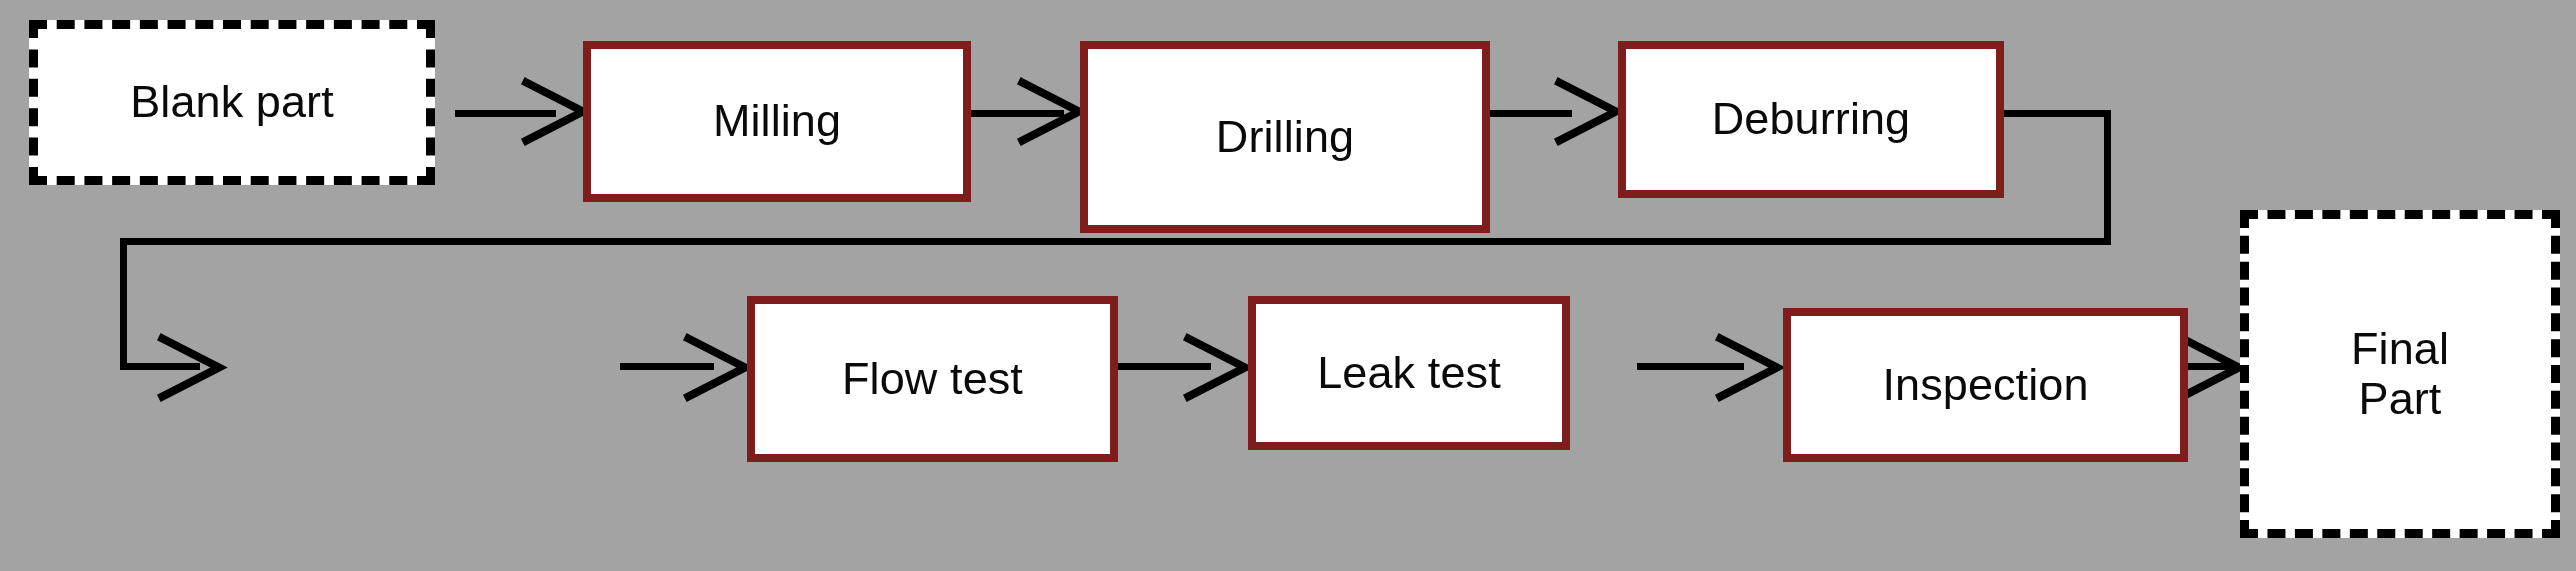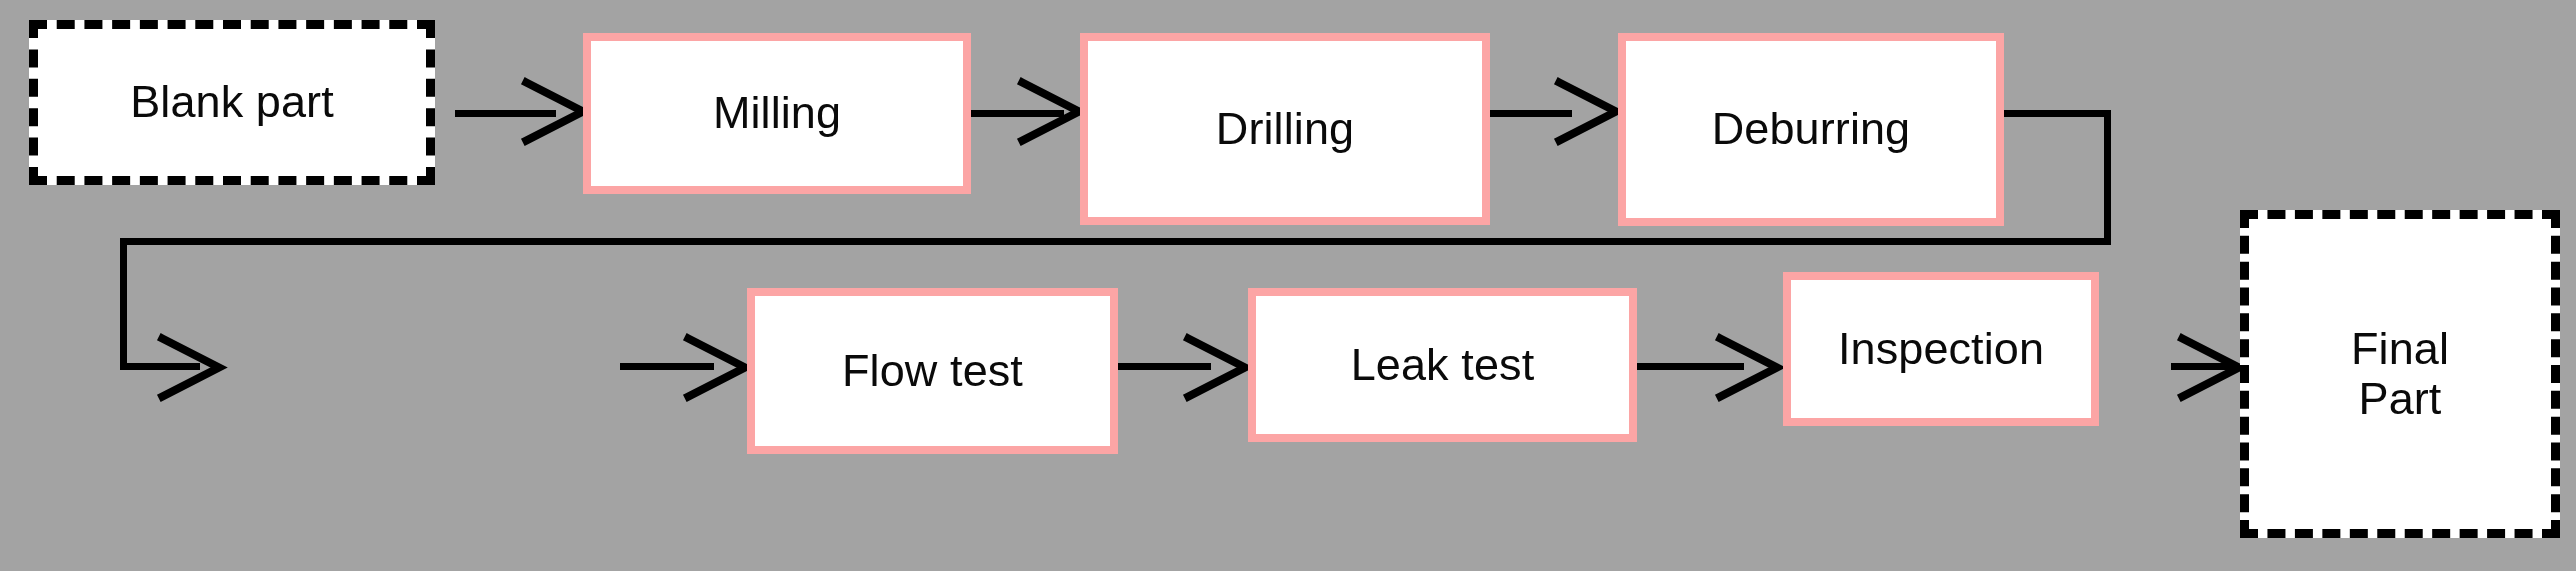--- a/index.html
+++ b/index.html
@@ -23,21 +23,22 @@
     background: #ffffff;
     display: flex;
     align-items: center;
     justify-content: center;
     text-align: center;
     color: #0a0a0a;
     line-height: 1.12;
     z-index: 4;
   }
   .node.solid {
-    border: 8px solid #fca5a5;
+    border: 8px solid #7f1d1d;
+    margin-top: 8px;
   }
   .node.dashed {
     border: 9.4px dashed #000000;
   }
   .node .label {
     font-size: 45px;
     letter-spacing: 0.1px;
     white-space: pre-line;
     display: block;
   }
@@ -66,34 +67,34 @@
   </div>
 
   <div class="node solid" style="left:583px; top:33px; width:388px; height:161px;">
     <span class="label">Milling</span>
   </div>
 
   <div class="node solid" style="left:1080px; top:33px; width:410px; height:192px;">
     <span class="label">Drilling</span>
   </div>
 
-  <div class="node solid" style="left:1618px; top:33px; width:386px; height:193px;">
+  <div class="node solid" style="left:1618px; top:33px; width:386px; height:157px;">
     <span class="label">Deburring</span>
   </div>
 
 
   <div class="node solid" style="left:747px; top:288px; width:371px; height:166px;">
     <span class="label">Flow test</span>
   </div>
 
-  <div class="node solid" style="left:1248px; top:288px; width:389px; height:154px;">
+  <div class="node solid" style="left:1248px; top:288px; width:322px; height:154px;">
     <span class="label">Leak test</span>
   </div>
 
-  <div class="node solid" style="left:1783px; top:272px; width:316px; height:154px;">
+  <div class="node solid" style="left:1783px; top:300px; width:405px; height:154px;">
     <span class="label">Inspection</span>
   </div>
 
   <div class="node dashed" style="left:2240px; top:210px; width:320px; height:328px;">
     <span class="label">Final
 Part</span>
   </div>
 
   <div class="seg h" style="left:455px; top:110px; width:101px;"></div>
   <div class="arrowhead" style="left:522px; top:78px; width:69px; height:67px;">

